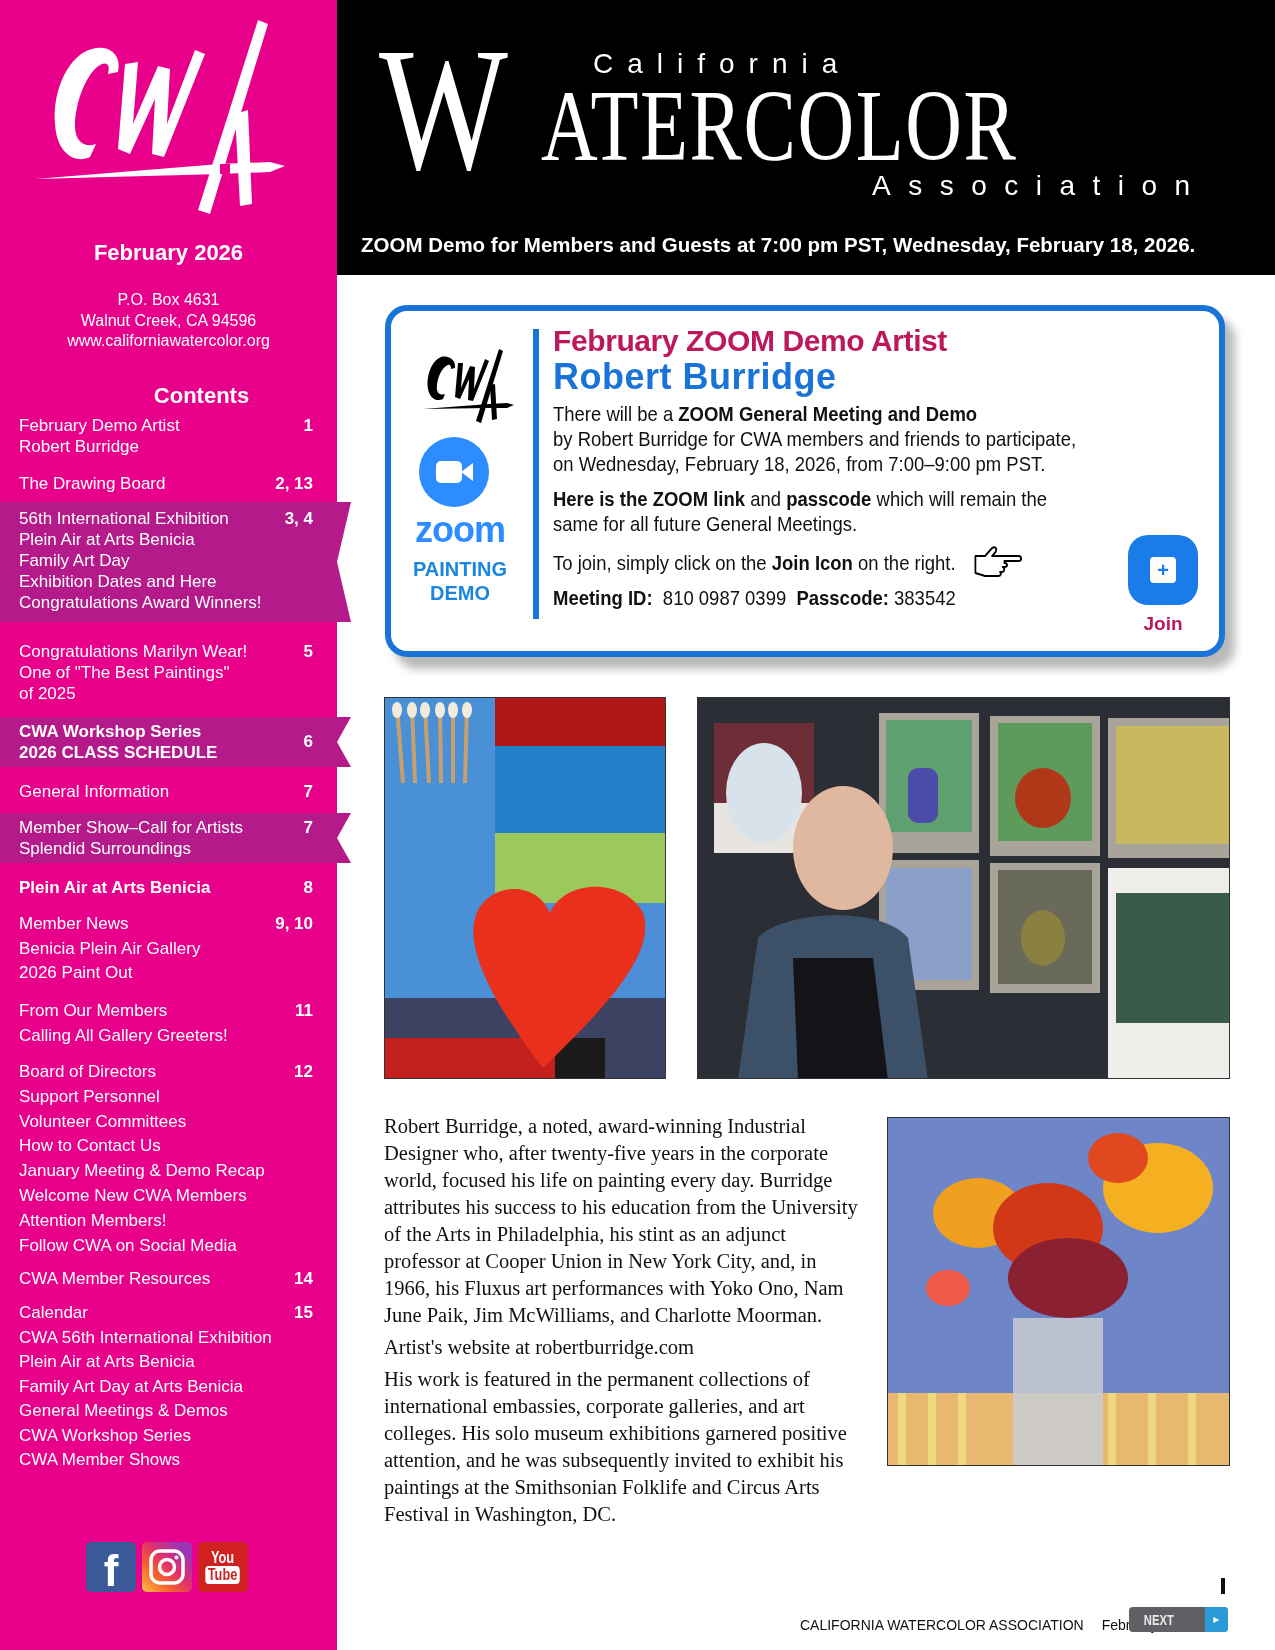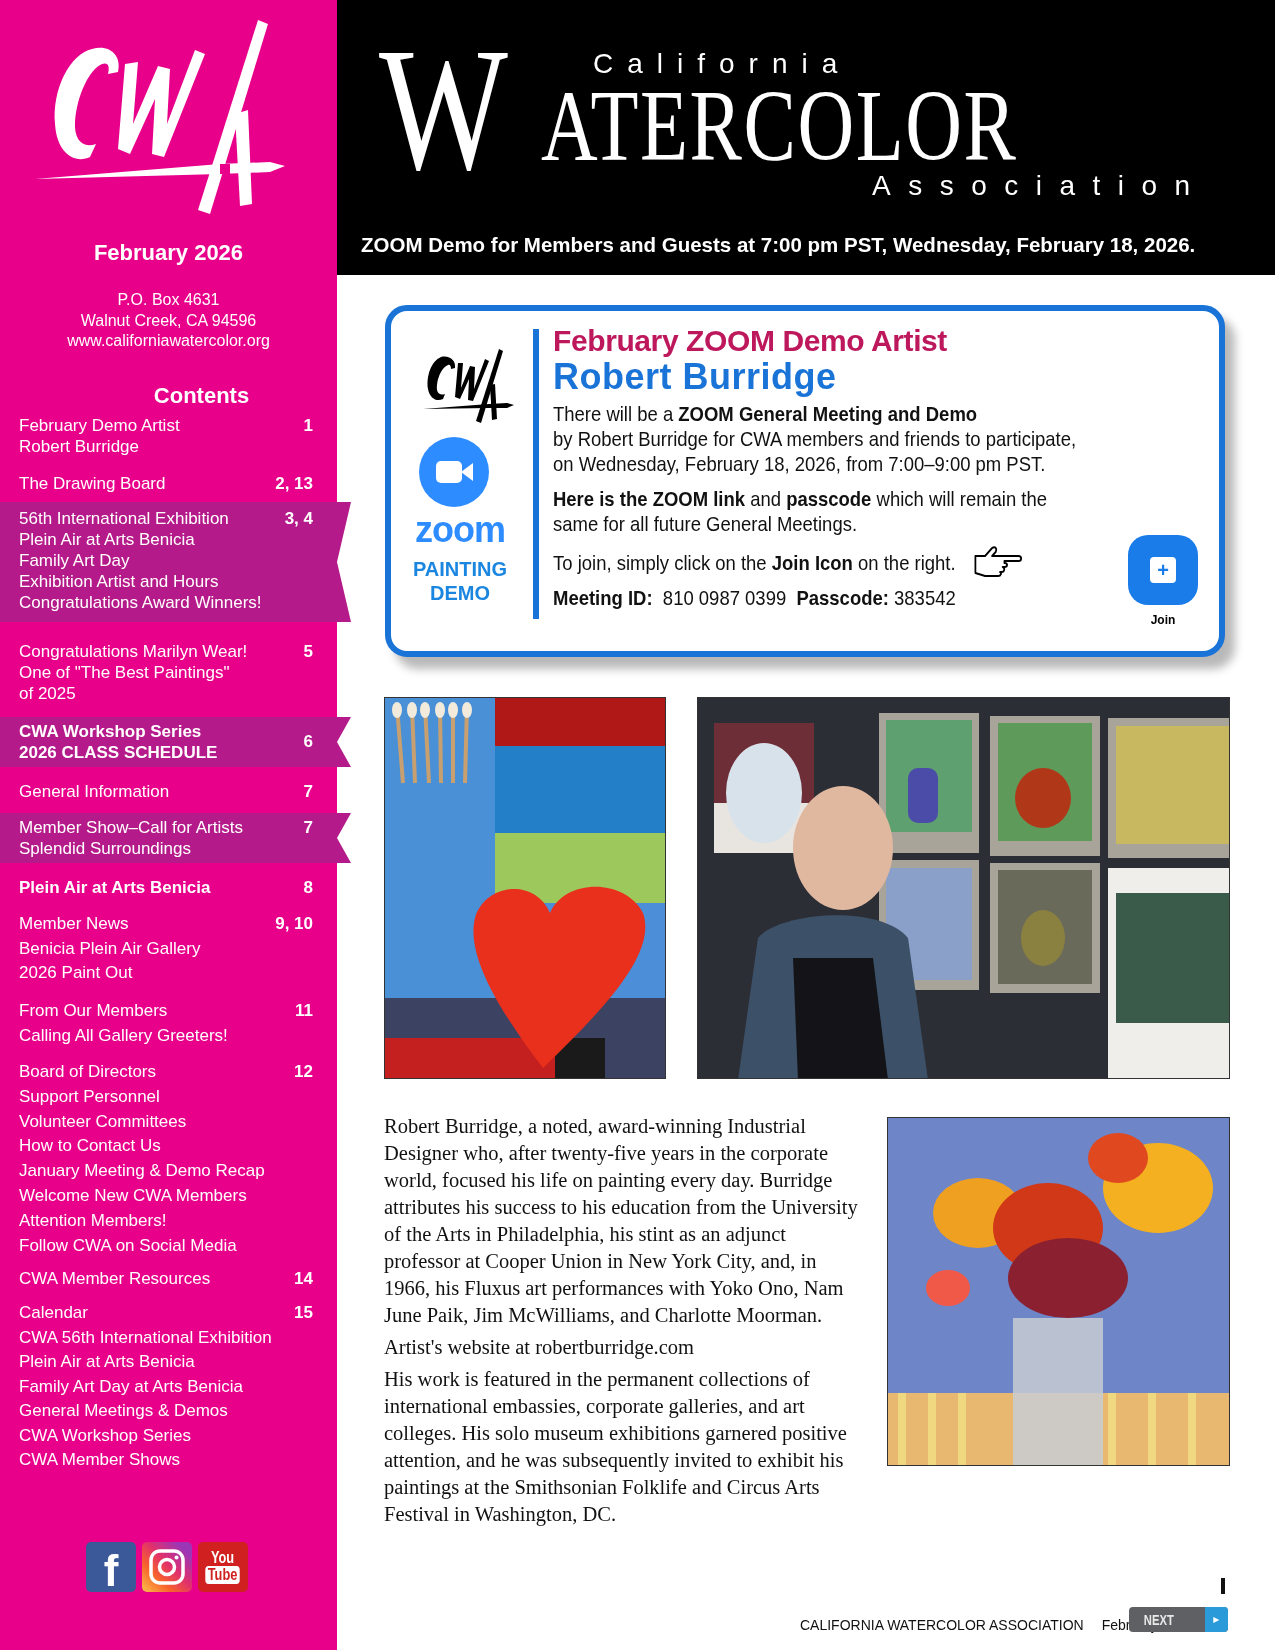--- a/index.html
+++ b/index.html
@@ -48,21 +48,21 @@
   .card-body { position:absolute; left:162px; top:14px; width:640px; color:#111; }
   .card-kicker { font-size:30px; font-weight:bold; color:#be185d; line-height:32px; letter-spacing:-0.4px; }
   .card-name { font-size:36px; font-weight:bold; color:#1A74D8; line-height:40px; letter-spacing:0.5px; }
   .card-p { font-size:21px; line-height:25px; margin-top:4px; transform:scaleX(0.88); transform-origin:left top; width:730px; }
   .card-p.gap { margin-top:10px; }
   .card-p b { font-weight:bold; }
   .hand-icon { display:inline-block; vertical-align:middle; margin-left:14px; }
   .join-wrap { position:absolute; left:727px; top:224px; width:90px; text-align:center; }
   .join-btn { width:70px; height:70px; margin:0 auto; border-radius:20px; background:#1A7CE8; display:flex; align-items:center; justify-content:center; }
   .join-plus { width:26px; height:26px; background:#fff; border-radius:4px; color:#1A7CE8; font-size:20px; line-height:26px; text-align:center; font-weight:bold; }
-  .join-label { font-size:12px; color:#000000; margin-top:8px; font-weight:bold; }
+  .join-label { font-size:19px; color:#be185d; margin-top:8px; font-weight:bold; }
 
   
   .img { position:absolute; border:1px solid #333; box-sizing:border-box; overflow:hidden; }
   .img-heart { left:384px; top:697px; width:282px; height:382px; background:#4C8FD8; }
   .img-photo { left:697px; top:697px; width:533px; height:382px; background:#2A2C33; }
   .img-flowers { left:887px; top:1117px; width:343px; height:349px; background:#6E86C8; }
 
   
   .article { position:absolute; left:384px; top:1113px; width:480px; font-family:"Liberation Serif", serif; font-size:20.5px; line-height:27px; color:#111; }
   .article p { margin:0 0 5px 0; }
@@ -115,21 +115,21 @@
       <div class="lines">
           <span class="line">The Drawing Board</span>
         </div>
       <span class="pg">2, 13</span>
     </div>
     <div class="toc-item hl" style="top:87px;height:120px;padding-top:6px;box-sizing:border-box;">
       <div class="lines" style="top:6px;">
         <span class="line">56th International Exhibition</span>
         <span class="line">Plein Air at Arts Benicia</span>
         <span class="line">Family Art Day</span>
-        <span class="line">Exhibition Artist and Hours</span>
+        <span class="line">Exhibition Dates and Here</span>
         <span class="line">Congratulations Award Winners!</span>
       </div>
       <span class="pg" style="top:6px;">3, 4</span>
     </div>
     <div class="toc-item" style="top:226px;height:66px;">
       <div class="lines">
         <span class="line">Congratulations Marilyn Wear!</span>
         <span class="line">One of "The Best Paintings"</span>
         <span class="line">of 2025</span>
       </div>

